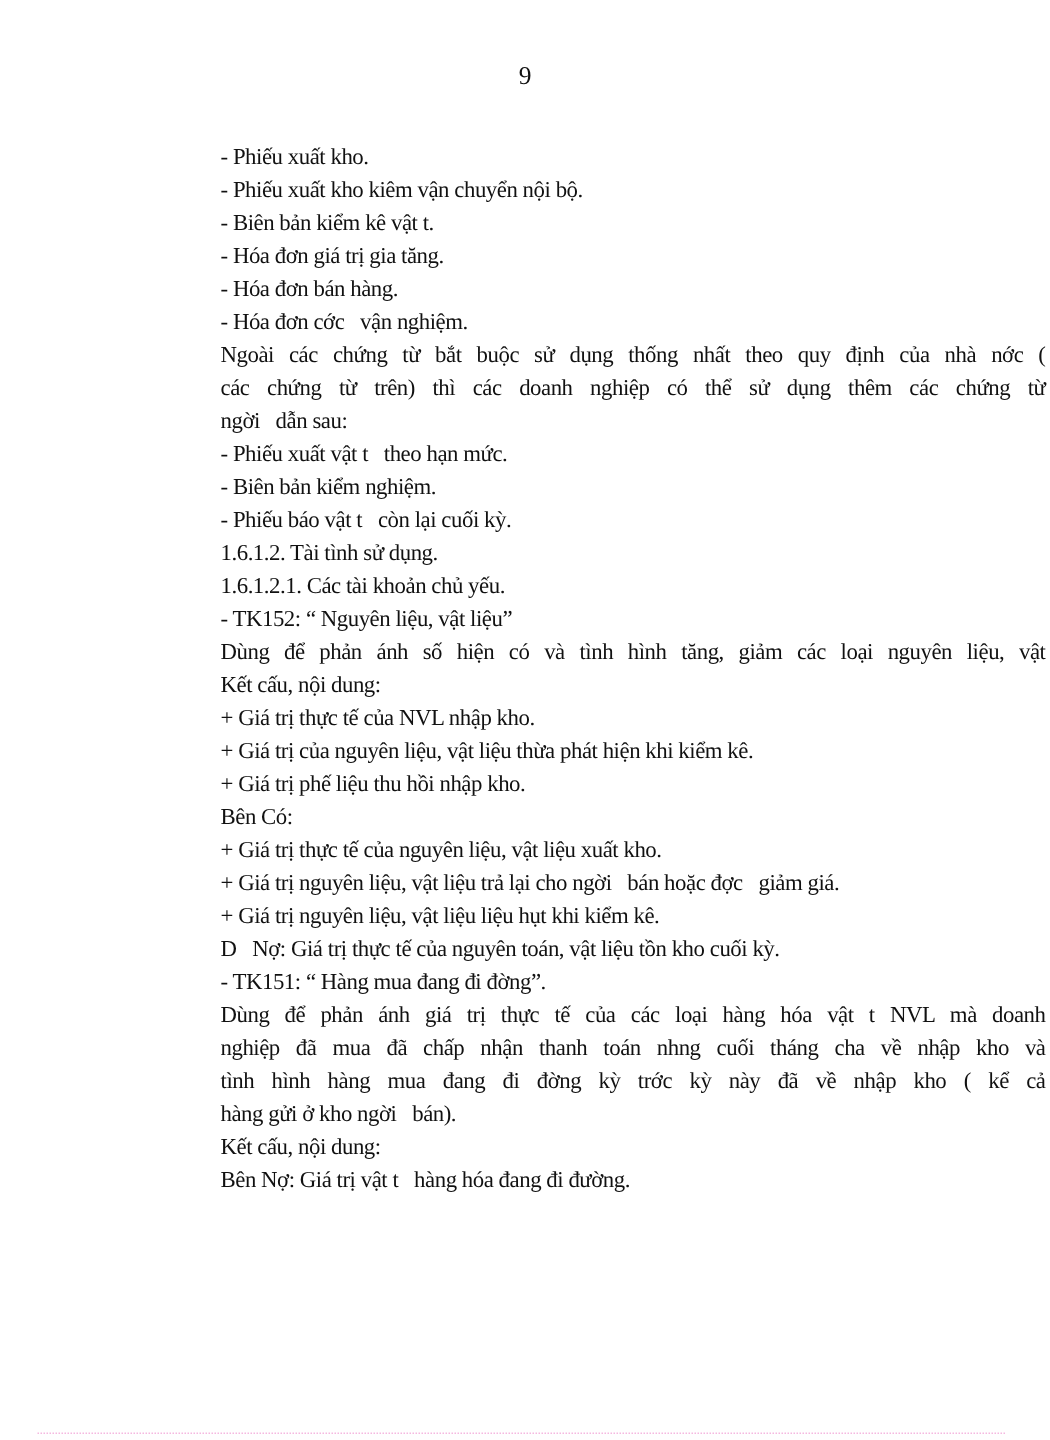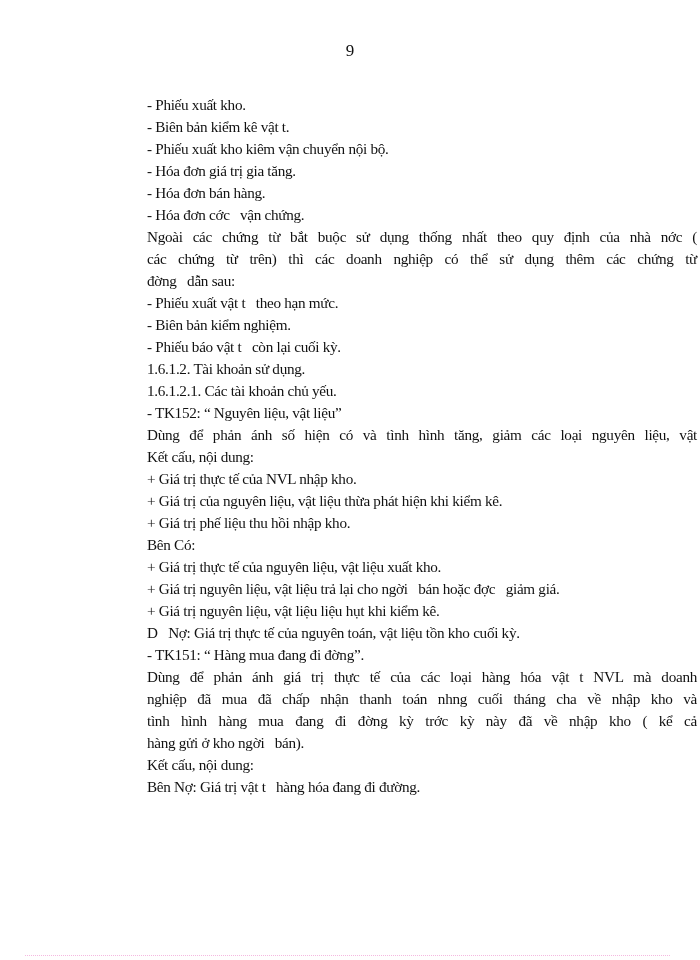--- a/index.html
+++ b/index.html
@@ -15,32 +15,32 @@
                border-top: 1px dotted #f5b8e0; }
   </style>
 </head>
 <body>
 
 <div>
   <div class="page-number">9</div>
 
   <div class="content">
     <span class="line">- Phiếu xuất kho.</span>
+    <span class="line">- Phiếu xuất kho kiêm vận chuyển nội bộ.</span>
     <span class="line">- Biên bản kiểm kê vật t.</span>
-    <span class="line">- Phiếu xuất kho kiêm vận chuyển nội bộ.</span>
     <span class="line">- Hóa đơn giá trị gia tăng.</span>
     <span class="line">- Hóa đơn bán hàng.</span>
-    <span class="line">- Hóa đơn cớc   vận chứng.</span>
+    <span class="line">- Hóa đơn cớc   vận nghiệm.</span>
     <span class="line justify">Ngoài các chứng từ bắt buộc sử dụng thống nhất theo quy định của nhà nớc   (</span>
     <span class="line justify">các chứng từ trên) thì các doanh nghiệp có thể sử dụng thêm các chứng từ</span>
-    <span class="line">đờng   dẫn sau:</span>
+    <span class="line">ngời   dẫn sau:</span>
     <span class="line">- Phiếu xuất vật t   theo hạn mức.</span>
     <span class="line">- Biên bản kiểm nghiệm.</span>
     <span class="line">- Phiếu báo vật t   còn lại cuối kỳ.</span>
-    <span class="line">1.6.1.2. Tài khoản sử dụng.</span>
+    <span class="line">1.6.1.2. Tài tình sử dụng.</span>
     <span class="line">1.6.1.2.1. Các tài khoản chủ yếu.</span>
     <span class="line">- TK152: “ Nguyên liệu, vật liệu”</span>
     <span class="line justify">Dùng để phản ánh số hiện có và tình hình tăng, giảm các loại nguyên liệu, vật</span>
     <span class="line">Kết cấu, nội dung:</span>
     <span class="line">+ Giá trị thực tế của NVL nhập kho.</span>
     <span class="line">+ Giá trị của nguyên liệu, vật liệu thừa phát hiện khi kiểm kê.</span>
     <span class="line">+ Giá trị phế liệu thu hồi nhập kho.</span>
     <span class="line">Bên Có:</span>
     <span class="line">+ Giá trị thực tế của nguyên liệu, vật liệu xuất kho.</span>
     <span class="line">+ Giá trị nguyên liệu, vật liệu trả lại cho ngời   bán hoặc đợc   giảm giá.</span>

